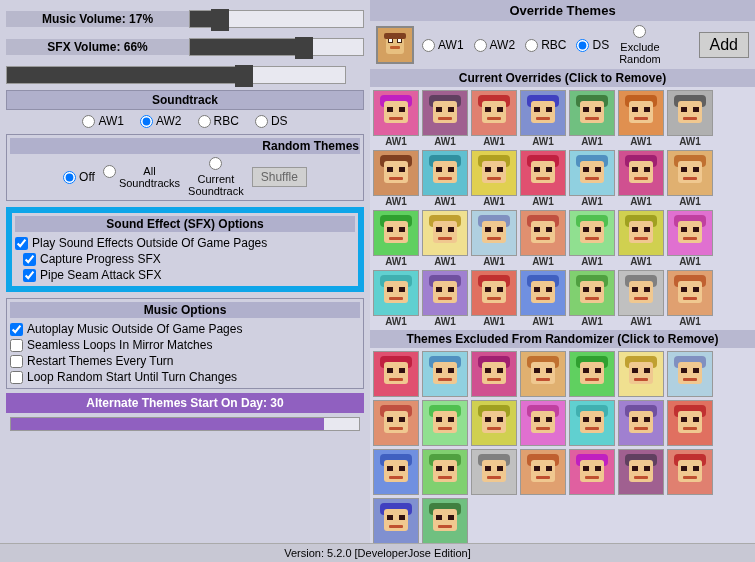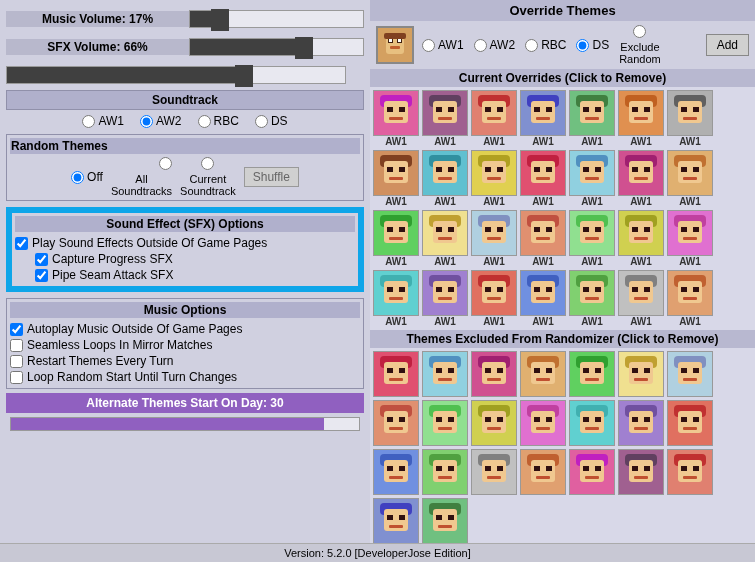--- a/index.html
+++ b/index.html
@@ -84,21 +84,21 @@
       font-size: 12px;
     }
     .radio-item input[type="radio"] { margin: 0; }
 
     .random-themes-section {
       border: 1px solid #9090aa;
       padding: 3px;
       margin: 2px 0;
     }
     .random-themes-header {
-      text-align: left;
+      text-align: right;
       font-weight: bold;
       background: #b0b0cc;
       padding: 1px;
       margin-bottom: 3px;
     }
     .random-themes-row {
       display: flex;
       align-items: center;
       gap: 8px;
       justify-content: center;
@@ -125,21 +125,21 @@
       margin-bottom: 3px;
     }
     .checkbox-row {
       display: flex;
       align-items: center;
       gap: 4px;
       font-size: 12px;
       padding: 1px 0;
     }
     .checkbox-row input[type="checkbox"] { margin: 0; }
-    .indent { margin-left: 20px; }
+    .indent { margin-left: 8px; }
 
     .music-section {
       border: 1px solid #9090aa;
       padding: 3px;
       margin: 2px 0;
     }
     .music-header {
       text-align: center;
       font-weight: bold;
       background: #b0b0cc;
@@ -215,21 +215,21 @@
     .override-radio-group {
       display: flex;
       align-items: center;
       gap: 10px;
       flex: 1;
     }
     .add-btn {
       background: #d0d0d0;
       border: 1px solid #888;
       padding: 3px 10px;
-      font-size: 12px;
+      font-size: 16px;
       cursor: pointer;
     }
 
     .current-overrides-header {
       background: #b8b8d0;
       text-align: center;
       font-size: 12px;
       padding: 2px;
       font-weight: bold;
     }
@@ -327,21 +327,21 @@
       </label>
     </div>
 
     <div class="random-themes-section">
       <div class="random-themes-header">Random Themes</div>
       <div class="random-themes-row">
         <label class="radio-item">
           <input type="radio" name="random" checked="" style="">
           <span>Off</span>
         </label>
-        <label class="radio-item" style="flex-direction:column; align-items:flex-end;">
+        <label class="radio-item" style="flex-direction:row; align-items:flex-start;">
           <input type="radio" name="random" style="">
           <span style="text-align:center; font-size:11px;">All<br>Soundtracks</span>
         </label>
         <label class="radio-item" style="flex-direction:column; align-items:center;">
           <input type="radio" name="random" style="">
           <span style="text-align:center; font-size:11px;">Current<br>Soundtrack</span>
         </label>
         <button class="shuffle-btn">Shuffle</button>
       </div>
     </div>

